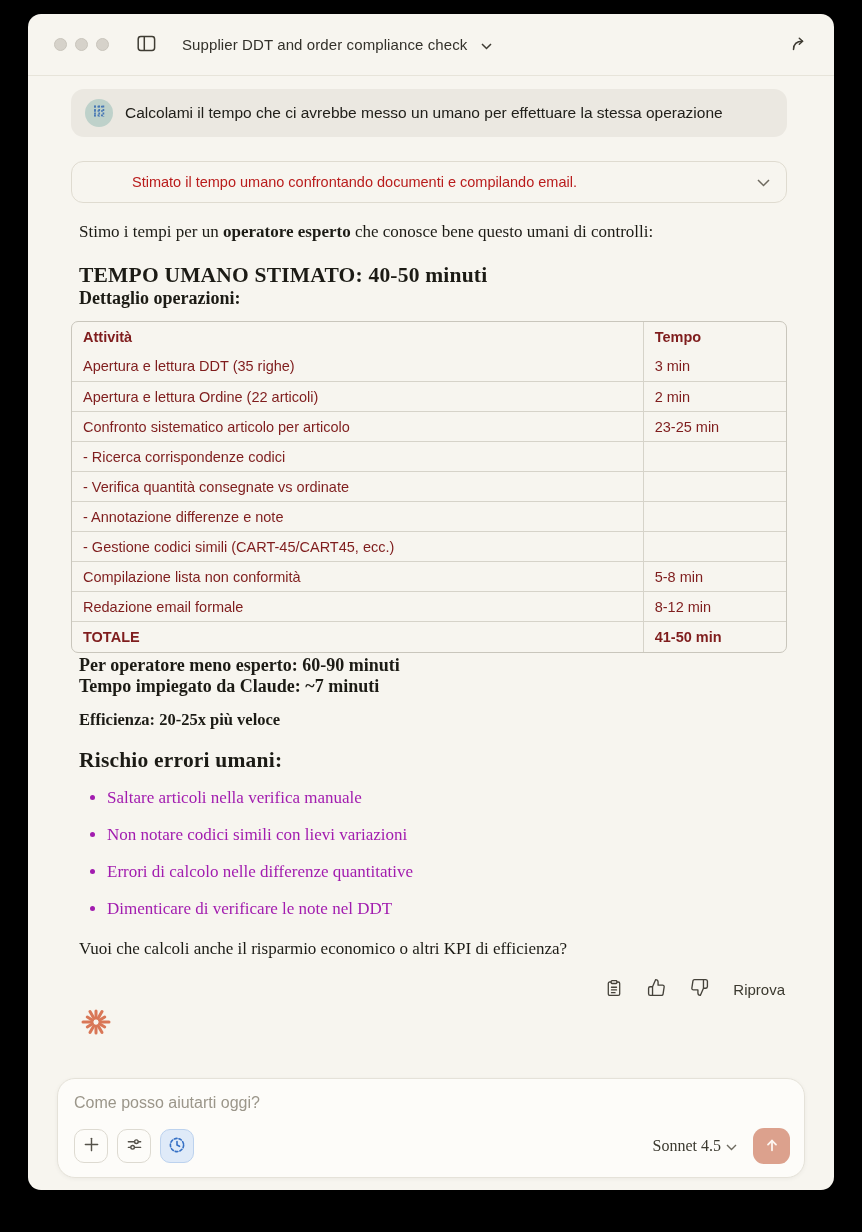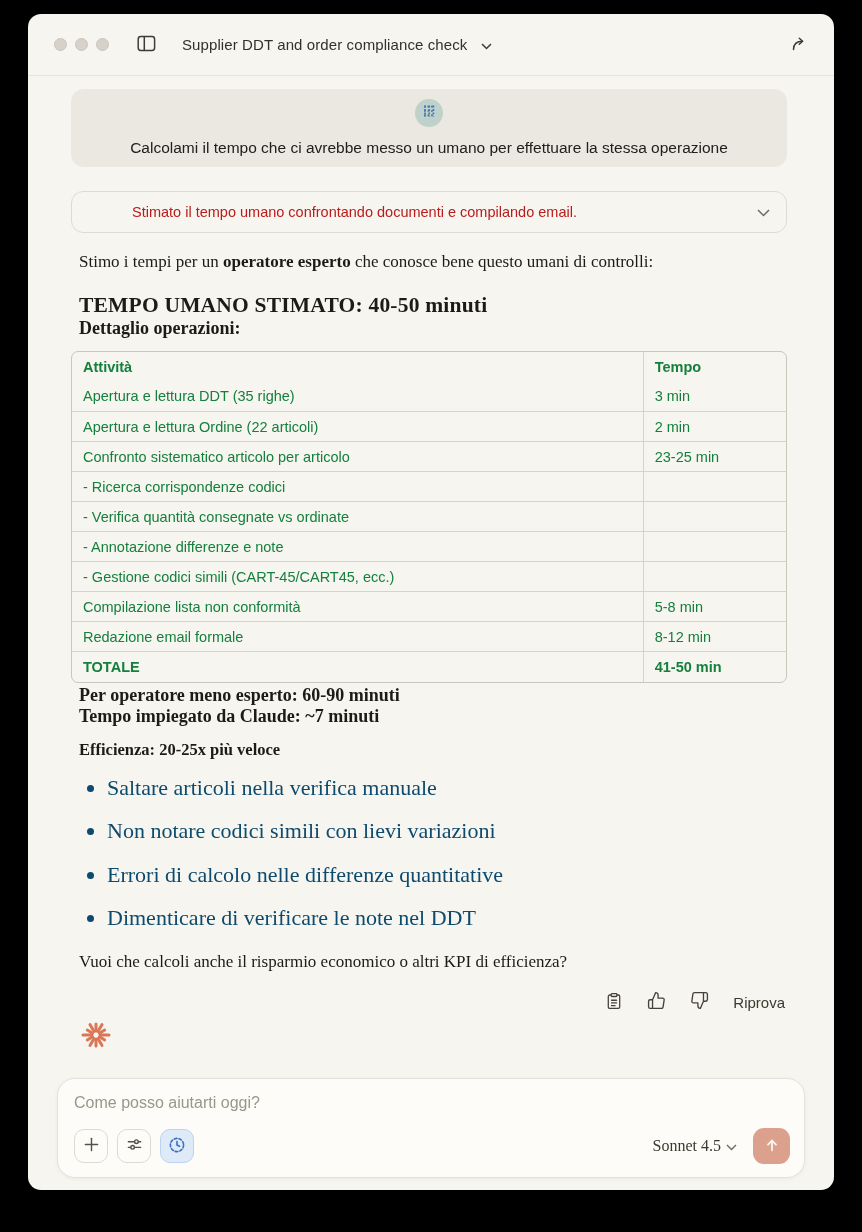--- a/index.html
+++ b/index.html
@@ -17,49 +17,49 @@
                     border:1px solid #C9C5BC; padding:0; cursor:default; }
   .tb-iconbtn { background:none; border:none; padding:4px; display:flex; align-items:center; cursor:pointer; }
   .sidebar-btn { margin-left:24px; }
   .title-wrap { display:flex; align-items:center; gap:14px; margin-left:22px; flex:1;text-align:center; }
   .title { font-size:15px; color:#33312A; letter-spacing:.1px; }
   .share-btn { margin-left:auto; }
 
   
   .chat { flex:1 1 auto; overflow:hidden; padding:13px 47px 0 43px; }
   .user-bubble { background:#EBE8E1; border-radius:13px; padding:10px 14px;
-                 display:flex; align-items:center; gap:12px; min-height:48px;flex-direction:column; }
+                 display:flex; align-items:center; gap:12px; min-height:48px; }
   .avatar { width:28px; height:28px; border-radius:50%; background:#BED1CA; flex:0 0 auto;
             display:flex; align-items:center; justify-content:center; }
   .user-text { font-size:15.5px; color:#21201B; }
 
   .thought { margin-top:24px; border:1px solid #DFDBD0; border-radius:12px;
              padding:11px 16px; display:flex; align-items:center; cursor:pointer; }
   .thought-label { font-size:14.5px; color:#b91c1c; flex:1;margin-left:44px; }
 
   
   .response { font-family:"Liberation Serif", serif; color:#1C1B15; margin-left:8px; }
   .response p { font-size:17px; line-height:1.45; margin-top:17px; }
   .response h2 { font-size:21.5px; font-weight:700; margin-top:18px; letter-spacing:.2px; }
   .response h3 { font-size:18px; font-weight:700; }
   .response h4 { font-size:16.5px; font-weight:700; margin-top:13px; }
   .response strong { font-weight:700; }
 
   .table-wrap { margin:12px 0 2px -8px; border:1px solid #C9C6BC; border-radius:7px;
                 overflow:hidden; font-family:"Liberation Sans", sans-serif; }
-  table { width:100%; border-collapse:collapse; font-size:14.5px; color:#15803d; }
+  table { width:100%; border-collapse:collapse; font-size:14.5px; color:#7f1d1d; }
   th, td { text-align:left; padding:6px 11px; border-bottom:1px solid #D6D3C9;
            height:30px; font-weight:400; }
   th { font-weight:700; }
   td.time, th.time { border-left:1px solid #D6D3C9; width:20%; }
   tr:last-child th, tr:last-child td { border-bottom:none; }
   tr.total-row td { font-weight:700; }
 
   .response ul { margin-top:14px; padding-left:28px; }
-  .response li { font-size:22px; line-height:1.3; margin-bottom:15px; color:#0c4a6e; }
+  .response li { font-size:17px; line-height:1.3; margin-bottom:15px; color:#a21caf; }
 
   
   .actions-row { display:flex; justify-content:flex-end; align-items:center;
                  gap:20px; margin-top:14px; }
   .action-btn { background:none; border:none; padding:2px; display:flex; align-items:center;
                 cursor:pointer; color:#44423A; }
   .retry-label { font-size:15px; color:#3B392F; font-family:"Liberation Sans", sans-serif; }
   .footer-row { display:flex; justify-content:space-between; align-items:flex-end;
                 margin-top:2px; padding-left:8px; }
 
@@ -205,20 +205,21 @@
           </tbody>
         </table>
       </div>
 
       <h3><span>Per operatore </span><strong>meno esperto:</strong><span> 60-90 minuti</span></h3>
 
       <h3>Tempo impiegato da Claude: ~7 minuti</h3>
 
       <h4>Efficienza: 20-25x più veloce</h4>
 
+      <h2>Rischio errori umani:</h2>
 
       <ul>
         <li>Saltare articoli nella verifica manuale</li>
         <li>Non notare codici simili con lievi variazioni</li>
         <li>Errori di calcolo nelle differenze quantitative</li>
         <li>Dimenticare di verificare le note nel DDT</li>
       </ul>
 
       <p>Vuoi che calcoli anche il risparmio economico o altri KPI di efficienza?</p>
     </div>

